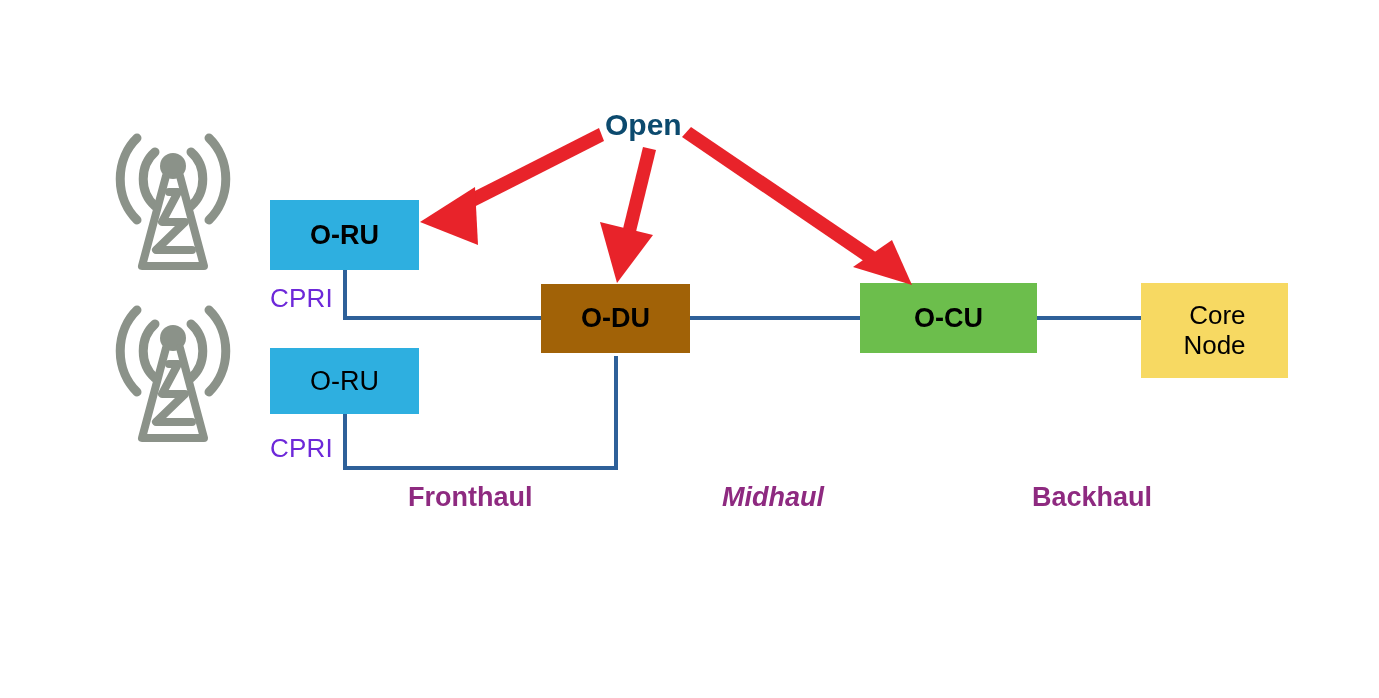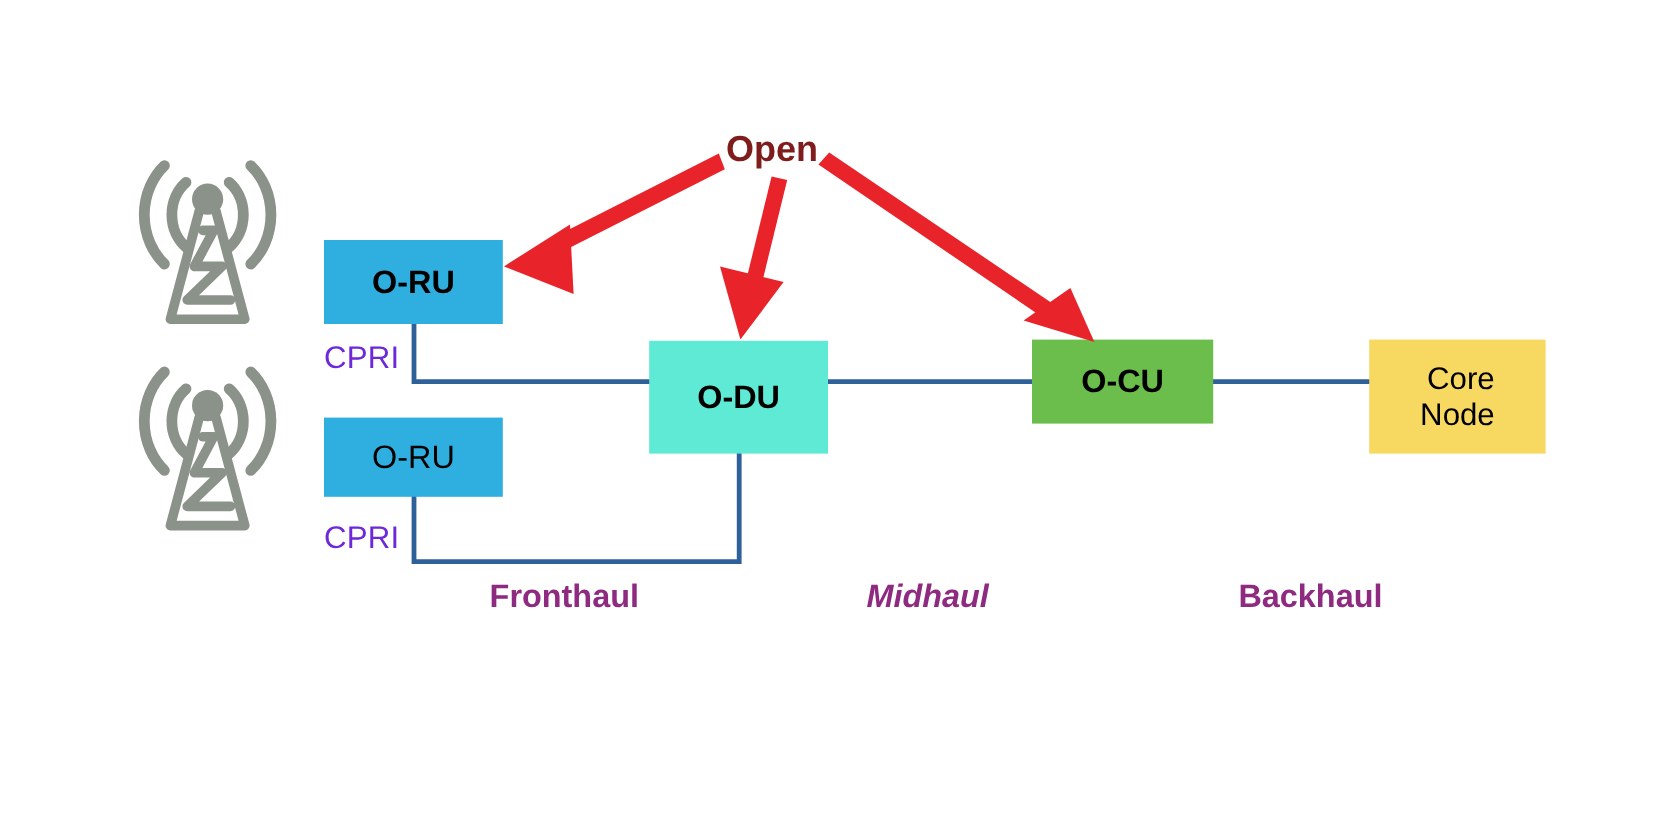--- a/index.html
+++ b/index.html
@@ -42,26 +42,26 @@
     left: 270px; top: 200px; width: 149px; height: 70px;
     background: #2EAFE0;
     font-size: 27px;
   }
   #box-oru-2 {
     left: 270px; top: 348px; width: 149px; height: 66px;
     background: #2EAFE0;
     font-size: 27px;
   }
   #box-odu {
-    left: 541px; top: 284px; width: 149px; height: 94px;
-    background: #5eead4;
+    left: 541px; top: 284px; width: 149px; height: 69px;
+    background: #a16207;
     font-size: 27px;
   }
   #box-ocu {
-    left: 860px; top: 283px; width: 151px; height: 70px;
+    left: 860px; top: 283px; width: 177px; height: 70px;
     background: #6CBE4C;
     font-size: 27px;
   }
   #box-core {
     left: 1141px; top: 283px; width: 147px; height: 95px;
     background: #F7D962;
     font-size: 26px;
   }
 
   .cpri-label {
@@ -83,21 +83,21 @@
     z-index: 3;
     white-space: nowrap;
   }
   #haul-fronthaul { left: 408px; top: 482px; }
   #haul-midhaul   { left: 722px; top: 482px; font-style: italic; }
   #haul-backhaul  { left: 1032px; top: 482px; }
 
   #open-label {
     position: absolute;
     left: 605px; top: 108px;
-    color: #7f1d1d;
+    color: #0c4a6e;
     font-weight: bold;
     font-size: 30px;
     z-index: 5;
     white-space: nowrap;
   }
 
   .tower {
     position: absolute;
     z-index: 2;
   }

